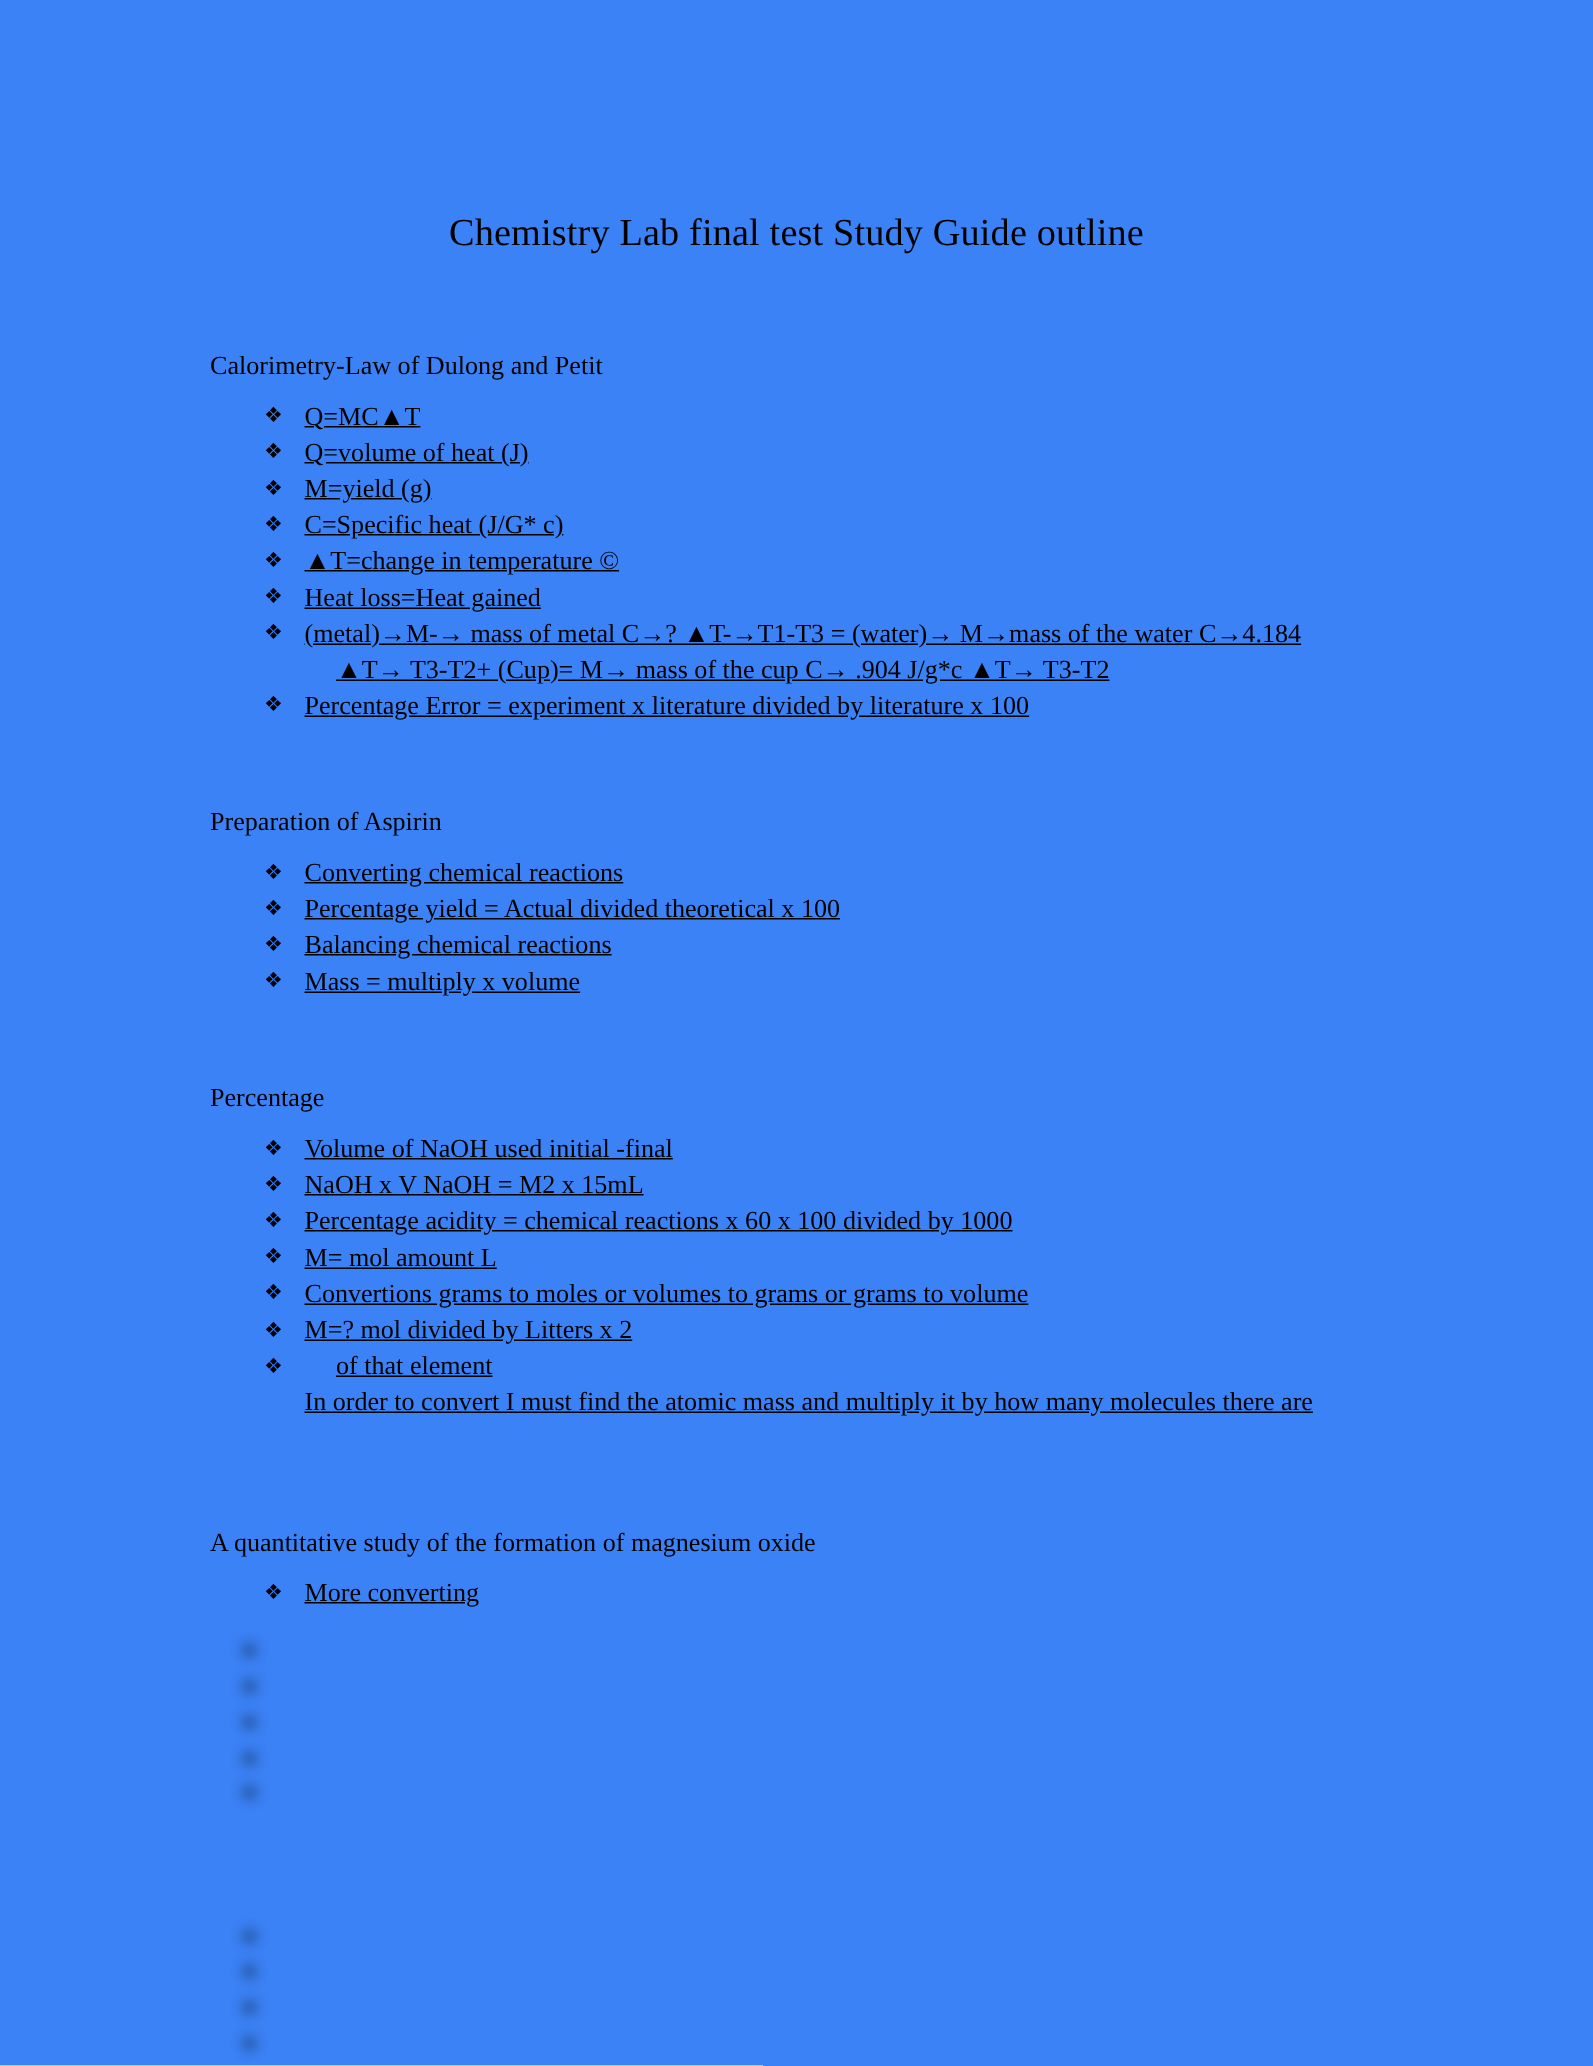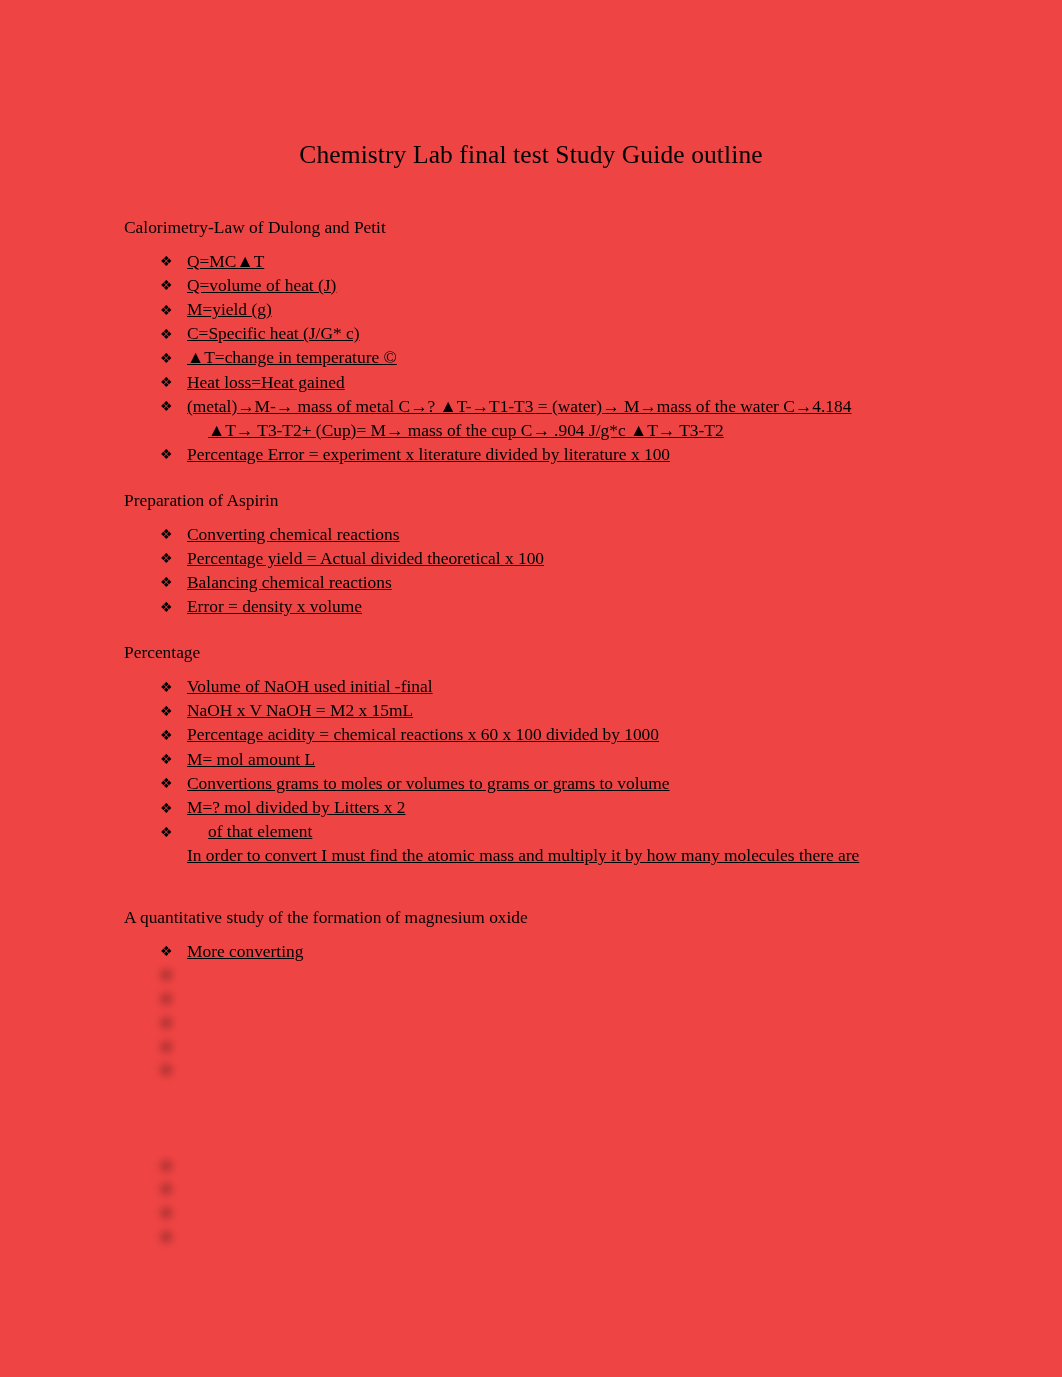--- a/index.html
+++ b/index.html
@@ -9,21 +9,21 @@
     background: #ffffff;
   }
   body {
     font-family: "Liberation Serif", "DejaVu Serif", serif;
     color: #000000;
   }
   .page {
     position: relative;
     width: 1062px;
     height: 1377px;
-    background: #ef4444;
+    background: #3b82f6;
     overflow: hidden;
     box-sizing: border-box;
   }
   .doc-title {
     position: absolute;
     top: 123px;
     left: 0;
     width: 1062px;
     text-align: center;
     font-size: 25.5px;
@@ -31,21 +31,21 @@
     letter-spacing: 0.1px;
     font-weight: normal;
   }
   .content {
     position: absolute;
     top: 216px;
     left: 124px;
     width: 830px;
   }
   .section {
-    margin: 0;
+    margin: 16px;
   }
   .heading {
     font-size: 17.4px;
     line-height: 1.30;
     margin: 0 0 11px 0;
     padding: 0;
     white-space: nowrap;
   }
   .bullet-list {
     list-style: none;
@@ -161,21 +161,21 @@
         <li class="bullet-item">
           <span class="marker">❖</span>
           <span class="btext">Percentage yield = Actual divided theoretical x 100</span>
         </li>
         <li class="bullet-item">
           <span class="marker">❖</span>
           <span class="btext">Balancing chemical reactions</span>
         </li>
         <li class="bullet-item">
           <span class="marker">❖</span>
-          <span class="btext">Error = density x volume</span>
+          <span class="btext">Mass = multiply x volume</span>
         </li>
       </ul>
     </div>
 
     <div class="gap-md"></div>
 
     <div class="section">
       <div class="heading">Percentage</div>
       <ul class="bullet-list">
         <li class="bullet-item">

